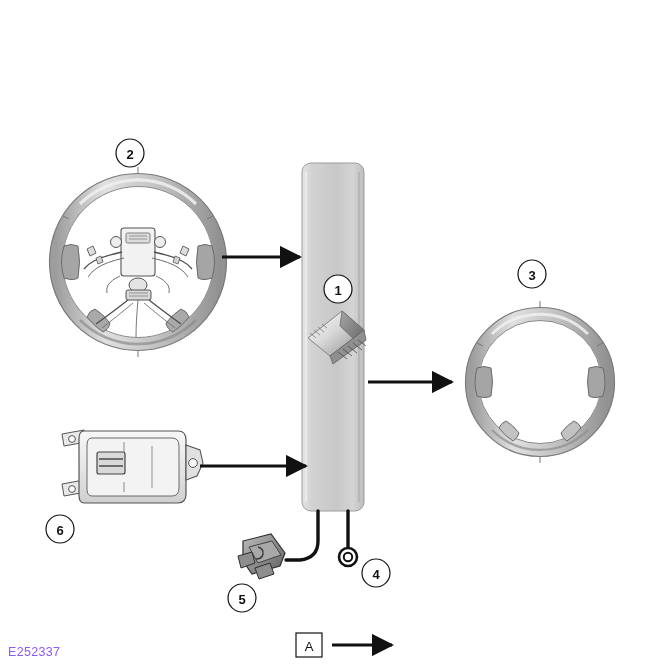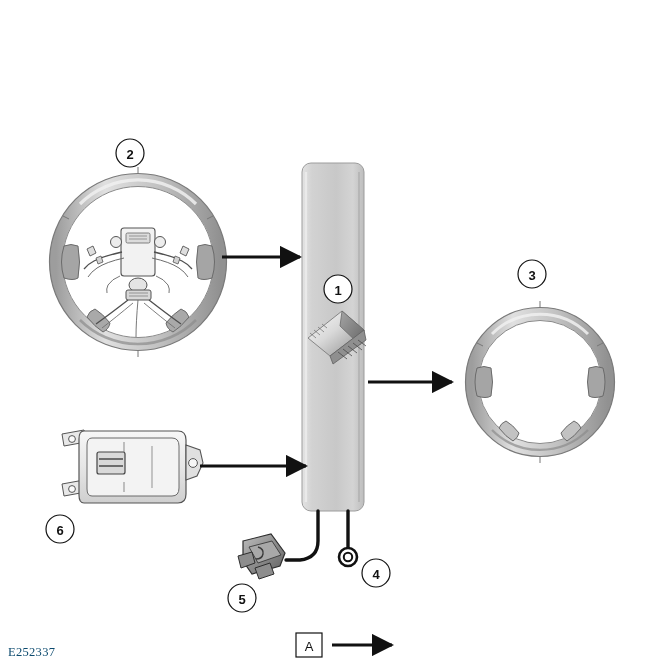--- a/index.html
+++ b/index.html
@@ -23,24 +23,24 @@
   }
   #diagram-svg {
     display: block;
     width: 672px;
     height: 672px;
   }
   .fig-id {
     position: absolute;
     left: 8px;
     top: 645px;
-    font-family: Liberation Serif, serif;
+    font-family: Liberation Sans, sans-serif;
     font-size: 12.5px;
     letter-spacing: 0.3px;
-    color: #0c4a6e;
+    color: #8b5cf6;
     white-space: nowrap;
   }
   .callout-num {
     font-family: "Liberation Sans", sans-serif;
     font-size: 13px;
     font-weight: bold;
     fill: #111111;
     text-anchor: middle;
     dominant-baseline: central;
   }

